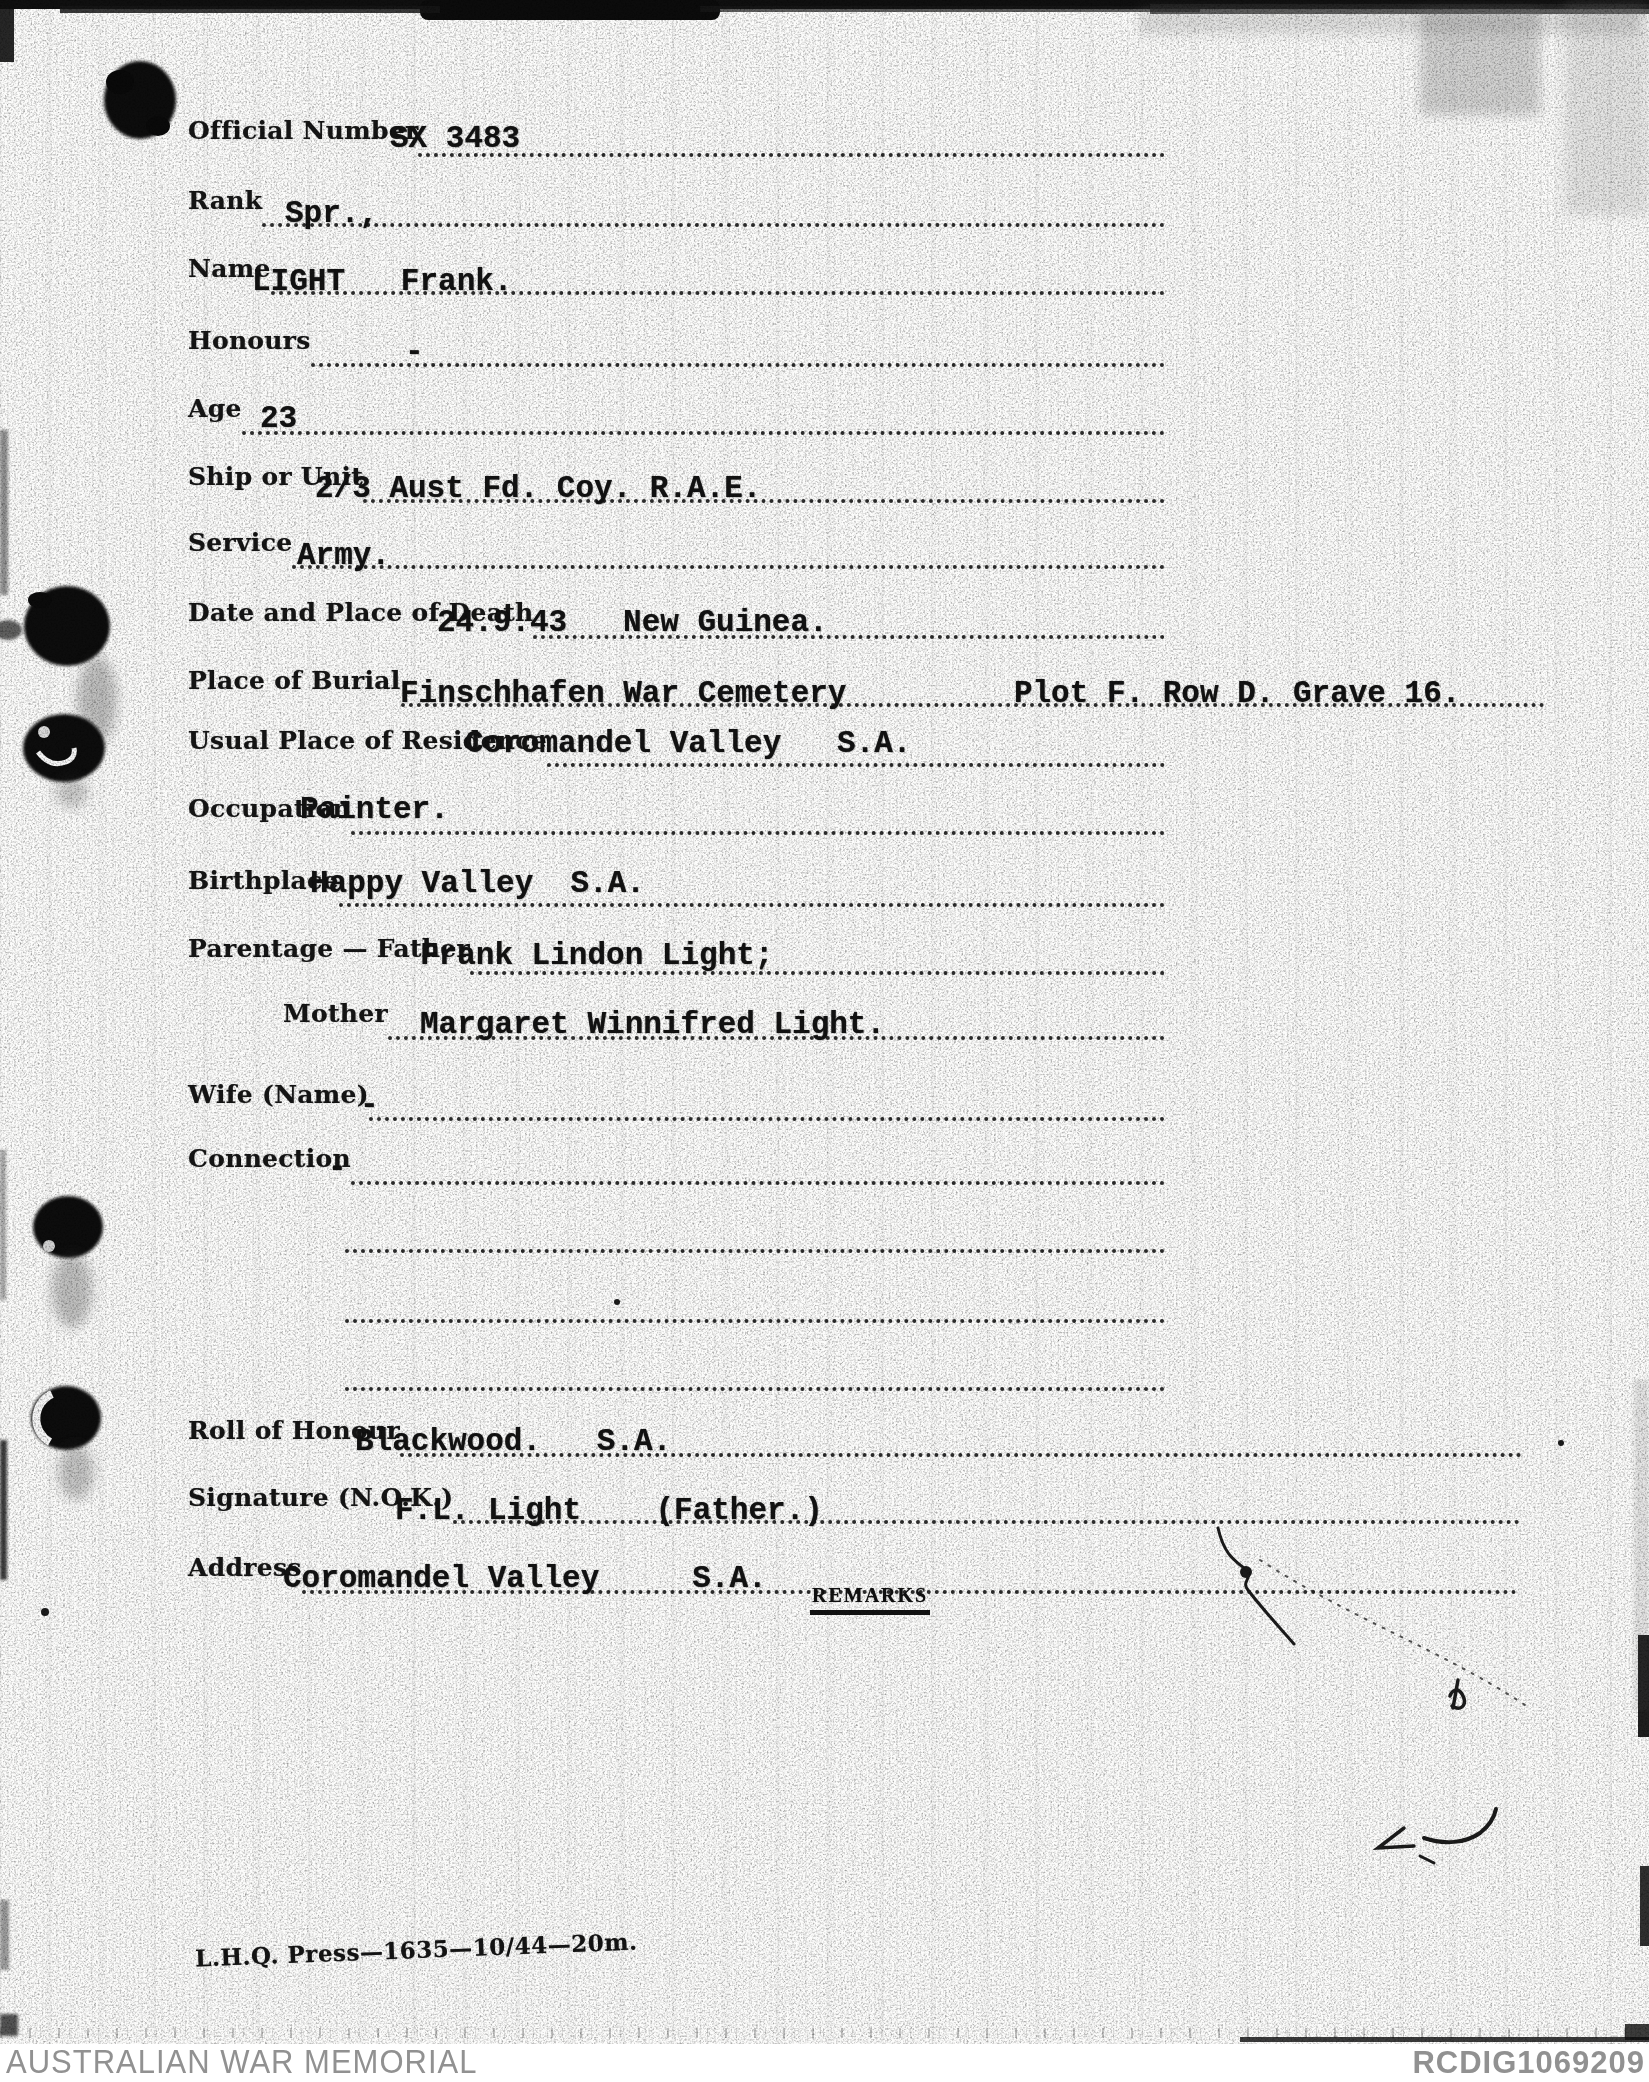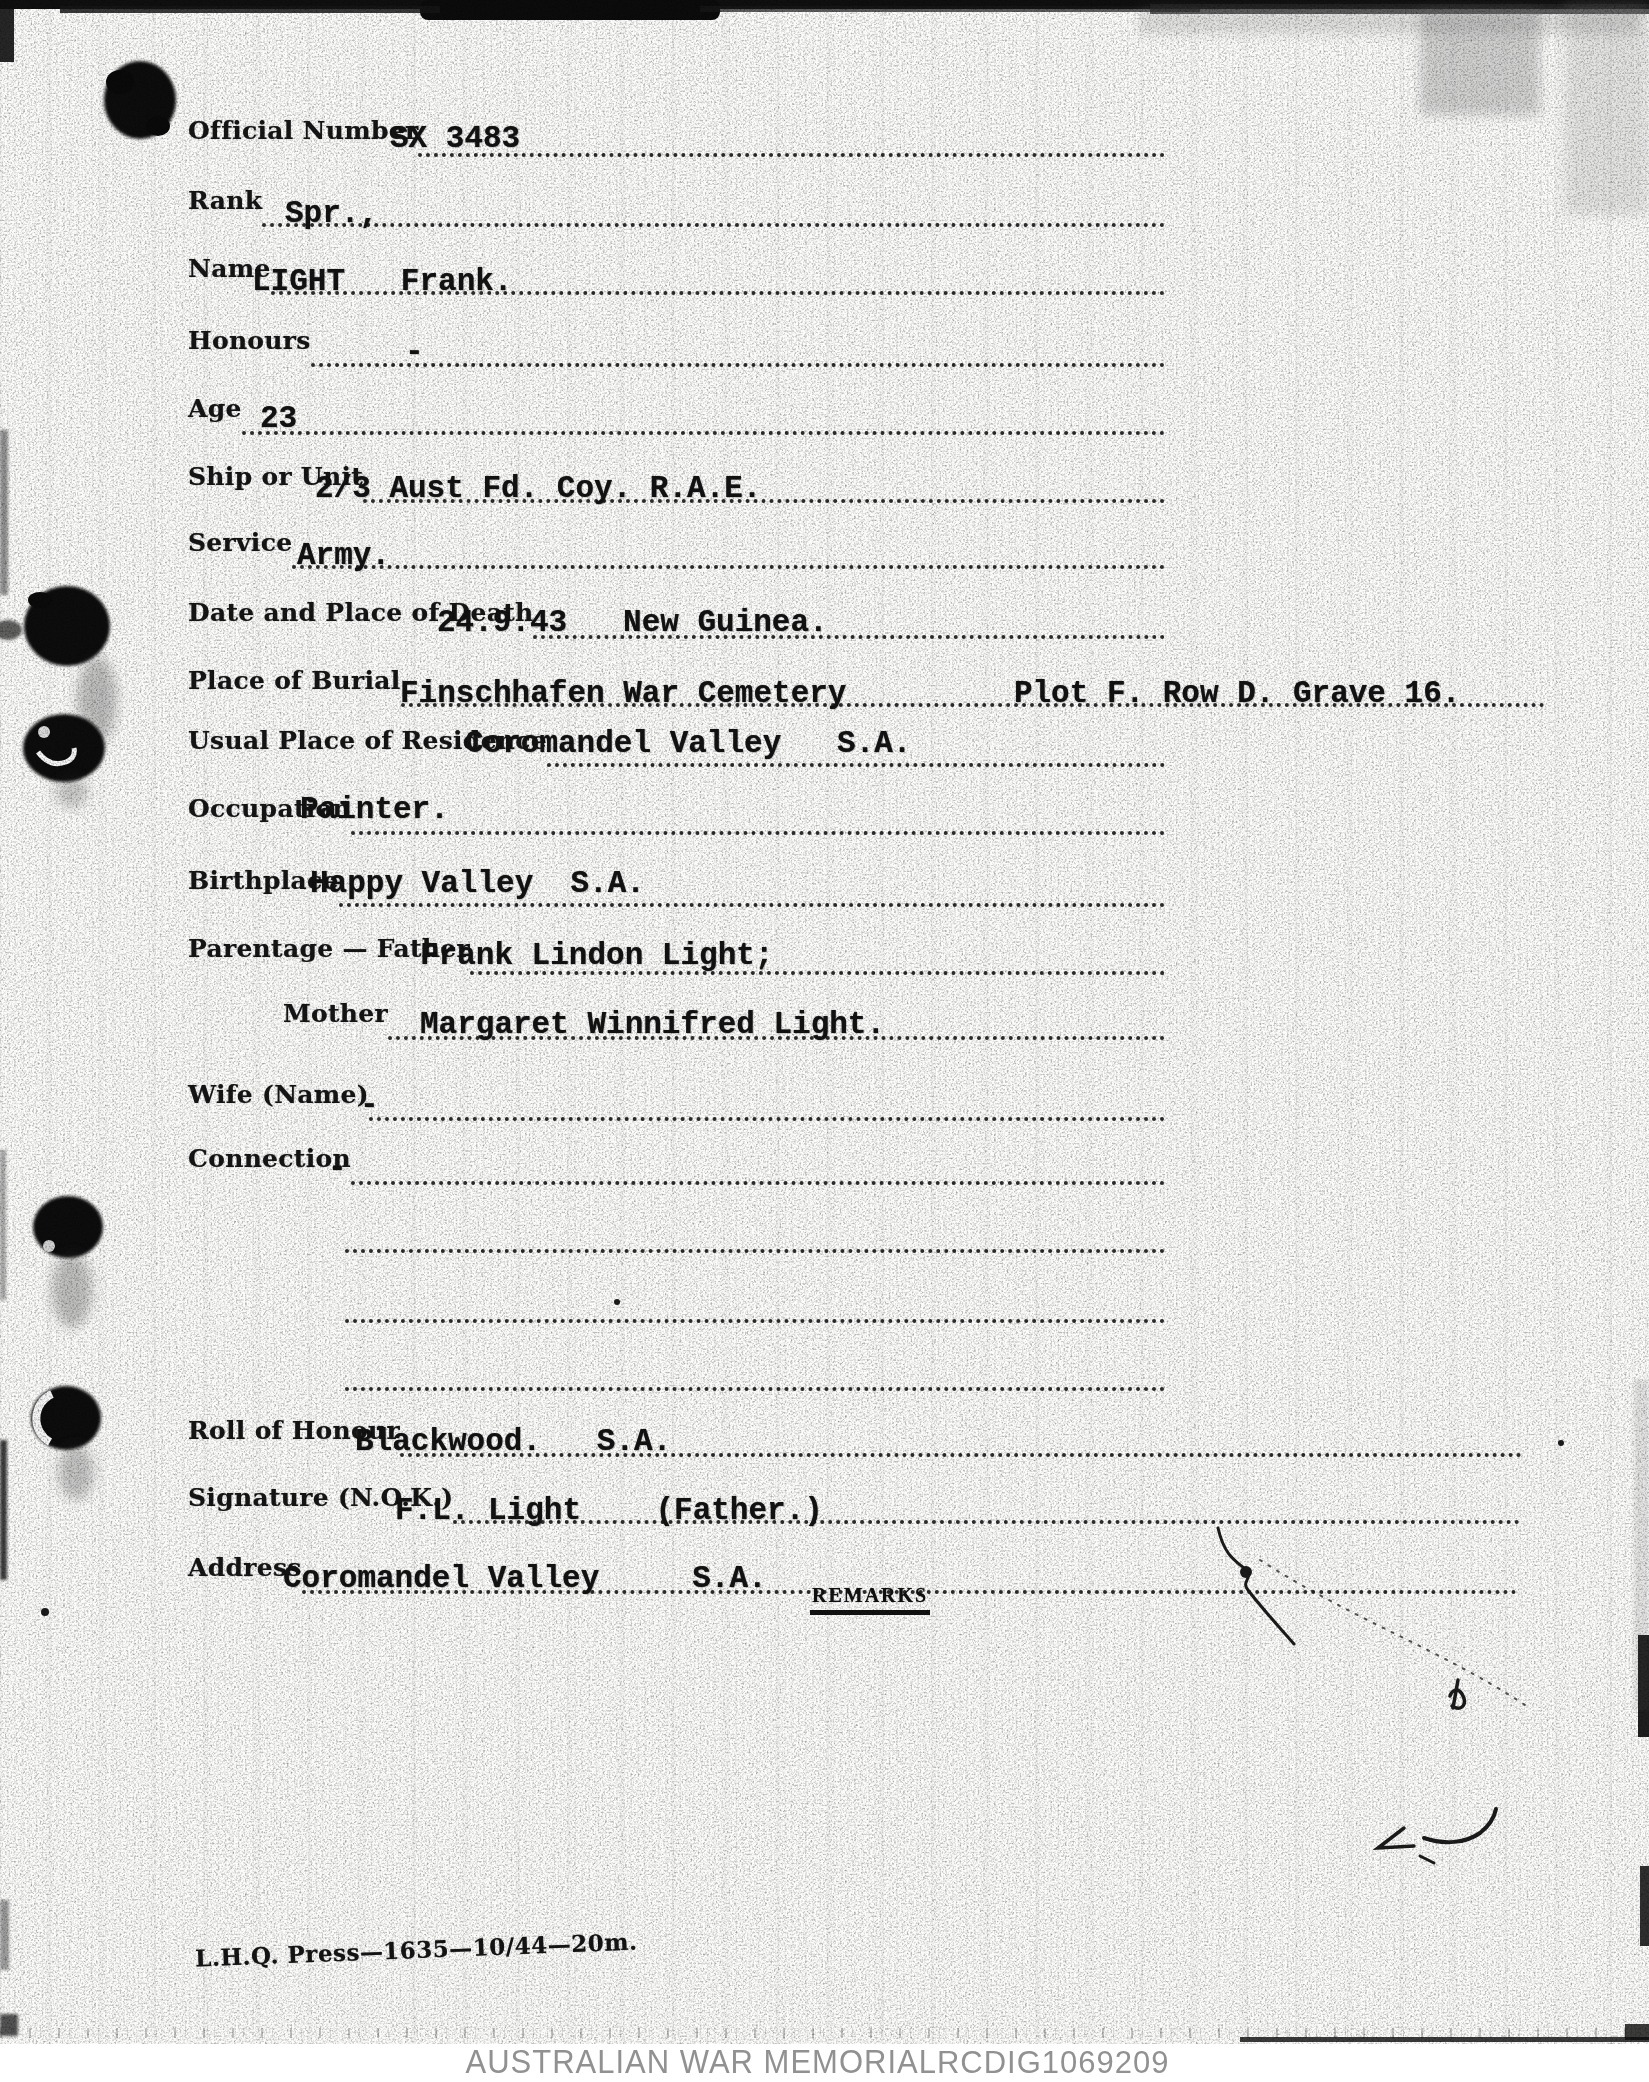--- a/index.html
+++ b/index.html
@@ -33,26 +33,26 @@
   .printline{
     position:absolute;left:195px;top:1936px;
     font-family:"DejaVu Serif", serif;font-weight:700;font-size:23px;color:#151515;
     transform:rotate(-2.2deg);letter-spacing:0.5px;
     text-shadow:0 0 1px rgba(0,0,0,0.6);
   }
   .deco{position:absolute;left:0;top:0;pointer-events:none;}
   .noise{position:absolute;left:0;top:0;pointer-events:none;opacity:0.5;}
   .footerbar{
     position:absolute;left:0;bottom:0;width:1649px;height:38px;background:#ffffff;
-    display:flex;align-items:center;justify-content:center;
+    display:flex;align-items:center;justify-content:space-between;
     font-family:"Liberation Sans", sans-serif;color:#919191;
   }
   .footerbar .ftl{font-size:31px;letter-spacing:1px;margin-left:6px;font-weight:400;
     transform:scaleY(1.05);}
-  .footerbar .ftr{font-size:31px;letter-spacing:1px;margin-right:20px;font-weight:400;}
+  .footerbar .ftr{font-size:31px;letter-spacing:1px;margin-right:4px;font-weight:700;}
   .speckband{
     position:absolute;left:0;top:2028px;width:1649px;height:10px;opacity:.45;
     background:repeating-linear-gradient(90deg, rgba(0,0,0,.5) 0 2px, transparent 2px 11px,
       rgba(0,0,0,.25) 11px 12px, transparent 12px 29px);
   }
 </style>
 </head>
 <body>
 
 <div class="page">

